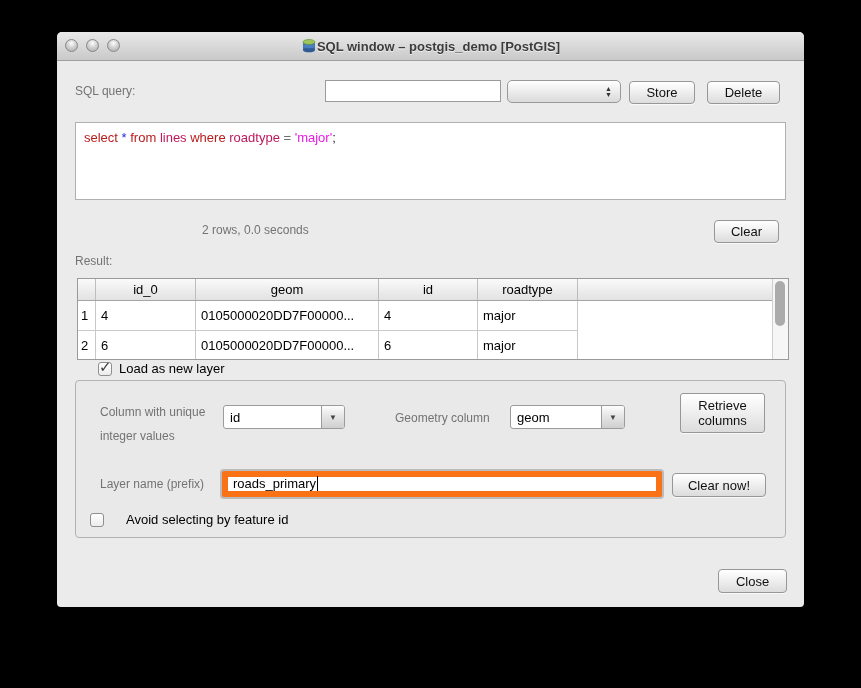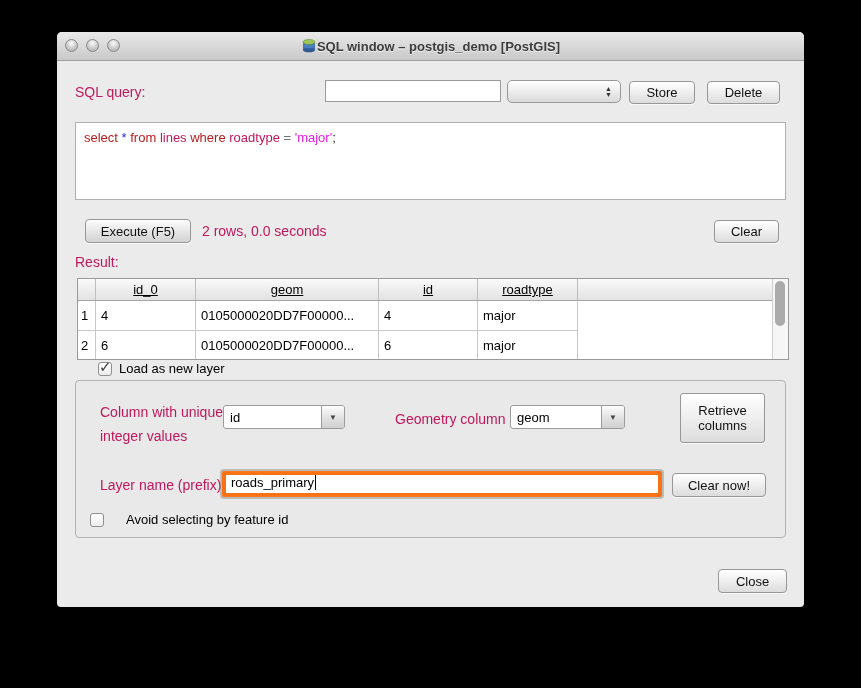--- a/index.html
+++ b/index.html
@@ -25,21 +25,21 @@
     background:radial-gradient(circle at 50% 30%, #fdfdfd 0%, #d2d2d2 45%, #a9a9a9 100%);
     border:1px solid #878787;box-sizing:border-box;
   }
   .title-wrap{
     position:absolute;left:0;right:0;top:0;height:28px;
     display:flex;align-items:center;justify-content:center;
   }
   .title-text{font-size:13px;font-weight:bold;color:#3c3c3c;text-shadow:0 1px 0 rgba(255,255,255,.6);}
   .db-icon{width:16px;height:16px;display:block;}
   
-  .label{position:absolute;font-size:14px;color:#be185d;}
+  .label{position:absolute;font-size:12px;color:#737373;}
   .btn{
     position:absolute;display:flex;align-items:center;justify-content:center;
     font-size:13px;color:#111;
     background:linear-gradient(#ffffff,#f0f0f0 45%,#dcdcdc);
     border:1px solid #979797;border-radius:4px;
     box-shadow:0 1px 0 rgba(255,255,255,.7);
     cursor:default;text-align:center;
   }
   .text-input{
     position:absolute;background:#fff;border:1px solid #9b9b9b;
@@ -82,21 +82,21 @@
   .tok-op{color:#2a2ae0;}
   .tok-eq{color:#6e6e6e;}
   .tok-id{color:#be185d;}
   .tok-str{color:#e61ae6;}
   .tok-plain{color:#1a1a1a;}
   
   .rtable{
     position:absolute;left:20px;top:246px;width:712px;height:82px;
     background:#fff;border:1px solid #9a9a9a;box-sizing:border-box;overflow:hidden;
   }
-  .rt-header{display:flex;height:21px;background:linear-gradient(#fafafa,#e2e2e2);border-bottom:1px solid #a5a5a5;text-decoration:underline;}
+  .rt-header{display:flex;height:21px;background:linear-gradient(#fafafa,#e2e2e2);border-bottom:1px solid #a5a5a5;}
   .rt-hcell{
     font-size:13px;color:#000;display:flex;align-items:center;justify-content:center;
     border-right:1px solid #bdbdbd;box-sizing:border-box;
   }
   .rt-row{display:flex;height:30px;}
   .rt-cell{
     font-size:13px;color:#000;display:flex;align-items:center;padding:0 5px;
     border-right:1px solid #c9c9c9;border-bottom:1px solid #c9c9c9;box-sizing:border-box;
     white-space:nowrap;overflow:hidden;
   }
@@ -110,23 +110,23 @@
   }
   .vthumb{position:absolute;left:2px;top:2px;width:10px;height:45px;border-radius:6px;background:#ababab;}
   
   .groupbox{
     position:absolute;left:18px;top:348px;width:711px;height:158px;
     border:1px solid #b2b2b2;border-radius:4px;box-sizing:border-box;
     background:#e9e9e9;
   }
   .two-line{line-height:24px;}
   .focus-input{
-    position:absolute;background:#fff;border:4px solid #f97316;border-radius:2px;
+    position:absolute;background:#fff;border:6px solid #f97316;border-radius:2px;
     box-shadow:0 0 0 2px rgba(130,130,130,.45);
-    font-size:13px;display:flex;align-items:flex-start;padding:0 5px;box-sizing:border-box;
+    font-size:13px;display:flex;align-items:flex-end;padding:0 5px;box-sizing:border-box;
   }
   .caret{display:inline-block;width:1px;height:15px;background:#000;margin-left:1px;}
 </style>
 </head>
 <body>
 
 <div class="window">
 
   <div class="titlebar">
     <div class="lights">
@@ -153,21 +153,20 @@
         <span>▼</span>
       </span>
   </div>
   <div class="btn" style="left:572px;top:49px;width:64px;height:21px;">Store</div>
   <div class="btn" style="left:650px;top:49px;width:71px;height:21px;">Delete</div>
 
   <div class="sql-editor">
     <div class="sql-line"><span class="tok-kw">select </span><span class="tok-op">* </span><span class="tok-kw">from </span><span class="tok-id">lines </span><span class="tok-kw">where </span><span class="tok-id">roadtype </span><span class="tok-eq">= </span><span class="tok-str">'major'</span><span class="tok-plain">;</span></div>
   </div>
 
-  <div class="btn" style="left:28px;top:187px;width:104px;height:22px;background:linear-gradient(#fdfdfd,#e9e9e9 45%,#d2d2d2);">Execute (F5)</div>
   <span class="label" style="left:145px;top:191px;">2 rows, 0.0 seconds</span>
   <div class="btn" style="left:657px;top:188px;width:63px;height:21px;">Clear</div>
 
   <span class="label" style="left:18px;top:222px;">Result:</span>
   <div class="rtable">
     <div class="rt-header">
       <div class="rt-hcell c0"></div>
       <div class="rt-hcell c1">id_0</div>
       <div class="rt-hcell c2">geom</div>
       <div class="rt-hcell c3">id</div>
@@ -207,21 +206,21 @@
     <span class="val">id</span>
     <span class="arrow-btn">▼</span>
   </div>
 
   <span class="label" style="left:338px;top:379px;">Geometry column</span>
   <div class="combo" style="left:453px;top:373px;width:115px;height:24px;">
     <span class="val">geom</span>
     <span class="arrow-btn">▼</span>
   </div>
 
-  <div class="btn" style="left:623px;top:361px;width:85px;height:50px;border-radius:3px;padding:0 8px;box-sizing:border-box;">Retrieve columns</div>
+  <div class="btn" style="left:623px;top:361px;width:85px;height:40px;border-radius:3px;padding:0 8px;box-sizing:border-box;">Retrieve columns</div>
 
   <span class="label" style="left:43px;top:445px;">Layer name (prefix)</span>
   <div class="focus-input" style="left:165px;top:439px;width:440px;height:26px;">
     <span>roads_primary</span>
       <span class="caret"></span>
   </div>
   <div class="btn" style="left:615px;top:441px;width:92px;height:22px;">Clear now!</div>
 
   <div class="checkbox-row" style="left:33px;top:480px;gap:22px;">
     <div class="cb-box"></div>

